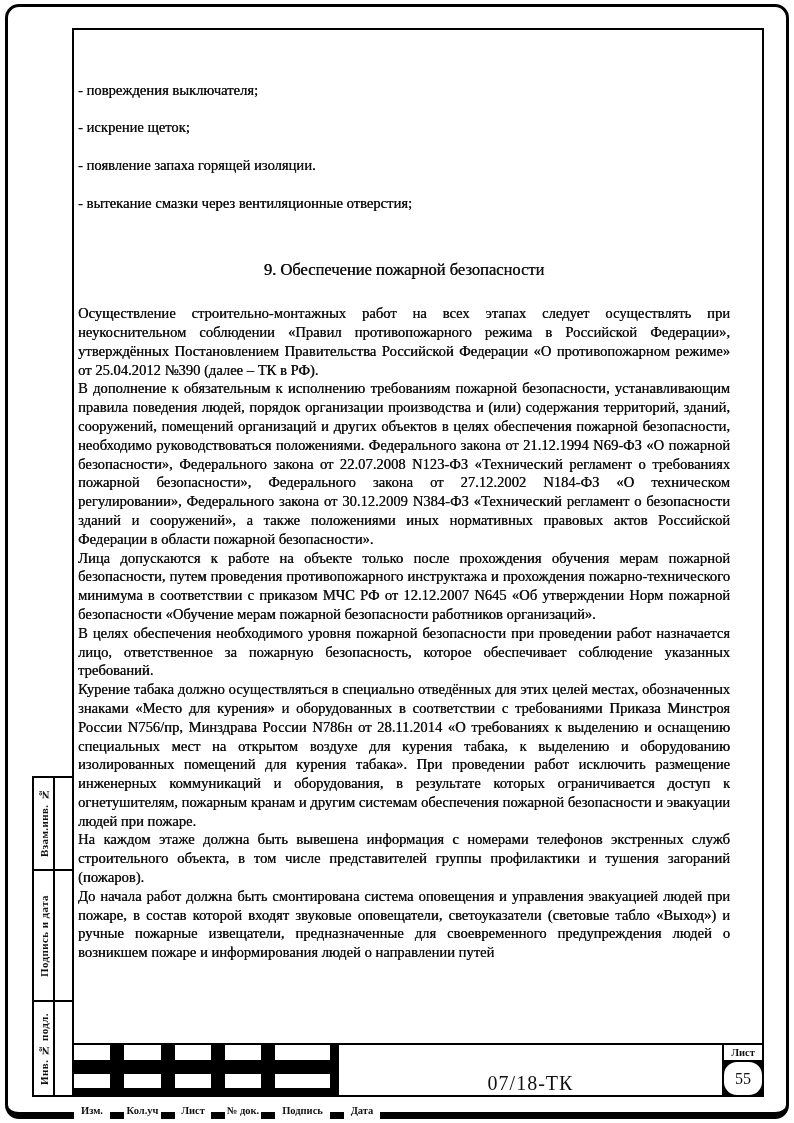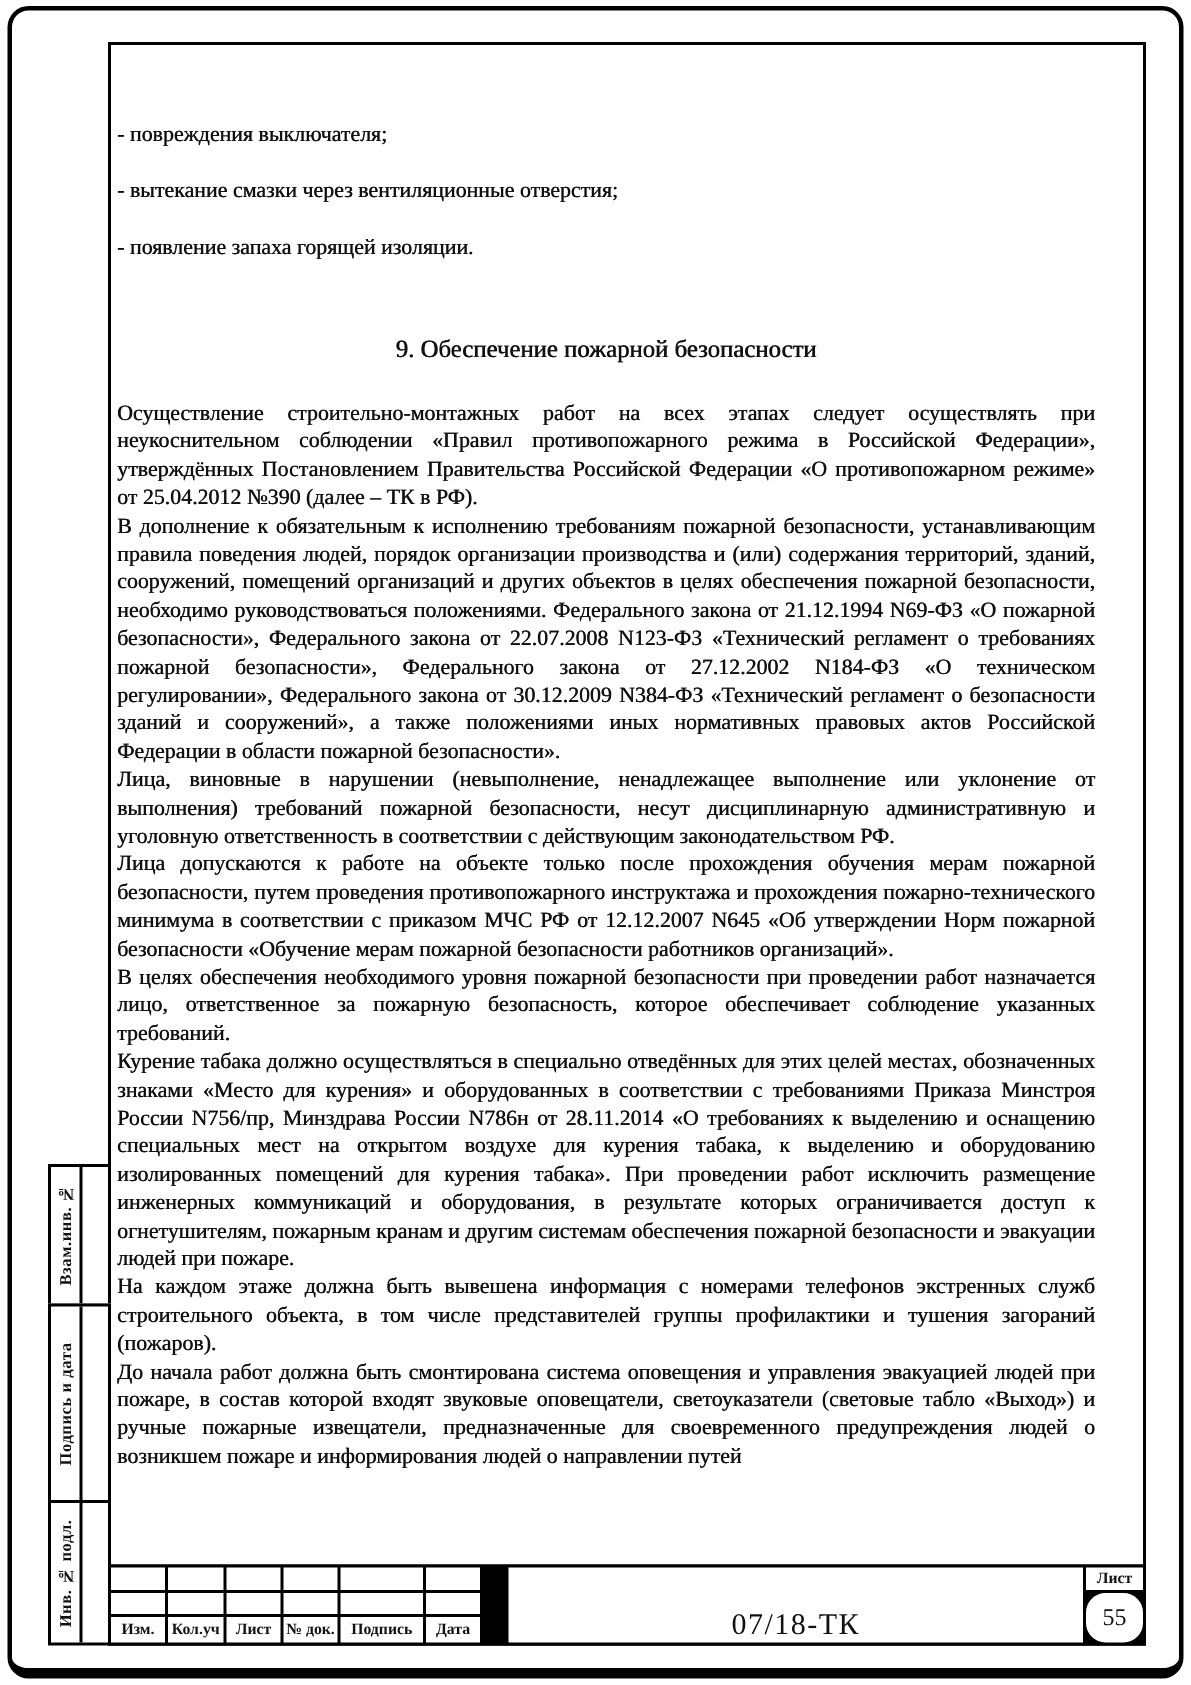--- a/index.html
+++ b/index.html
@@ -59,21 +59,21 @@
   .titleblock{
     position:absolute;left:72px;top:1043px;width:692px;height:54px;
     border:2px solid #000;background:#000;
     display:flex;gap:2px;
   }
   .tb-left{
     width:263px;height:100%;background:#000;
     display:grid;
     grid-template-columns:36px 37px 36px 36px 55px 36px;
     grid-template-rows:15px 14px 17px;
-    gap:2px;
+    gap:14px;
   }
   .tb-cell{background:#fff;display:flex;align-items:center;justify-content:center;}
   .tb-head{font-weight:bold;font-size:10.5px;white-space:nowrap;}
   .tb-mid{
     flex:1;background:#fff;display:flex;align-items:flex-end;justify-content:center;
   }
   .doc-number{font-size:20px;letter-spacing:1px;}
   .tb-right{width:38px;display:flex;flex-direction:column;gap:2px;background:#000;}
   .tb-sheet-label{height:15px;background:#fff;display:flex;align-items:center;justify-content:center;font-weight:bold;font-size:10.5px;}
   .tb-sheet-num{flex:1;background:#fff;display:flex;align-items:center;justify-content:center;font-size:16px;border-radius:13px;}
@@ -81,29 +81,29 @@
 </head>
 <body>
 
 <div class="outer-border"></div>
 
 <div class="frame"></div>
 
 <div class="text-area">
   <div class="defects">
     <span class="defect-line">- повреждения выключателя;</span>
+    <span class="defect-line">- искрение щеток;</span>
+    <span class="defect-line">- появление запаха горящей изоляции.</span>
     <span class="defect-line">- вытекание смазки через вентиляционные отверстия;</span>
-    <span class="defect-line">- появление запаха горящей изоляции.</span>
   </div>
 
   <div class="section-heading">9. Обеспечение пожарной безопасности</div>
 
   <p class="para">Осуществление строительно-монтажных работ на всех этапах следует осуществлять при неукоснительном соблюдении «Правил противопожарного режима в Российской Федерации», утверждённых Постановлением Правительства Российской Федерации «О противопожарном режиме» от 25.04.2012 №390 (далее – ТК в РФ).</p>
   <p class="para">В дополнение к обязательным к исполнению требованиям пожарной безопасности, устанавливающим правила поведения людей, порядок организации производства и (или) содержания территорий, зданий, сооружений, помещений организаций и других объектов в целях обеспечения пожарной безопасности, необходимо руководствоваться положениями. Федерального закона от 21.12.1994 N69-ФЗ «О пожарной безопасности», Федерального закона от 22.07.2008 N123-ФЗ «Технический регламент о требованиях пожарной безопасности», Федерального закона от 27.12.2002 N184-ФЗ «О техническом регулировании», Федерального закона от 30.12.2009 N384-ФЗ «Технический регламент о безопасности зданий и сооружений», а также положениями иных нормативных правовых актов Российской Федерации в области пожарной безопасности».</p>
-  <p class="para">Лица, виновные в нарушении (невыполнение, ненадлежащее выполнение или уклонение от выполнения) требований пожарной безопасности, несут дисциплинарную административную и уголовную ответственность в соответствии с действующим законодательством РФ.</p>
   <p class="para">Лица допускаются к работе на объекте только после прохождения обучения мерам пожарной безопасности, путем проведения противопожарного инструктажа и прохождения пожарно-технического минимума в соответствии с приказом МЧС РФ от 12.12.2007 N645 «Об утверждении Норм пожарной безопасности «Обучение мерам пожарной безопасности работников организаций».</p>
   <p class="para">В целях обеспечения необходимого уровня пожарной безопасности при проведении работ назначается лицо, ответственное за пожарную безопасность, которое обеспечивает соблюдение указанных требований.</p>
   <p class="para">Курение табака должно осуществляться в специально отведённых для этих целей местах, обозначенных знаками «Место для курения» и оборудованных в соответствии с требованиями Приказа Минстроя России N756/пр, Минздрава России N786н от 28.11.2014 «О требованиях к выделению и оснащению специальных мест на открытом воздухе для курения табака, к выделению и оборудованию изолированных помещений для курения табака». При проведении работ исключить размещение инженерных коммуникаций и оборудования, в результате которых ограничивается доступ к огнетушителям, пожарным кранам и другим системам обеспечения пожарной безопасности и эвакуации людей при пожаре.</p>
   <p class="para">На каждом этаже должна быть вывешена информация с номерами телефонов экстренных служб строительного объекта, в том числе представителей группы профилактики и тушения загораний (пожаров).</p>
   <p class="para">До начала работ должна быть смонтирована система оповещения и управления эвакуацией людей при пожаре, в состав которой входят звуковые оповещатели, светоуказатели (световые табло «Выход») и ручные пожарные извещатели, предназначенные для своевременного предупреждения людей о возникшем пожаре и информирования людей о направлении путей</p>
 </div>
 
 <div class="side-cell side-1">
   <div class="side-label">
     <span>Взам.инв. №</span>

